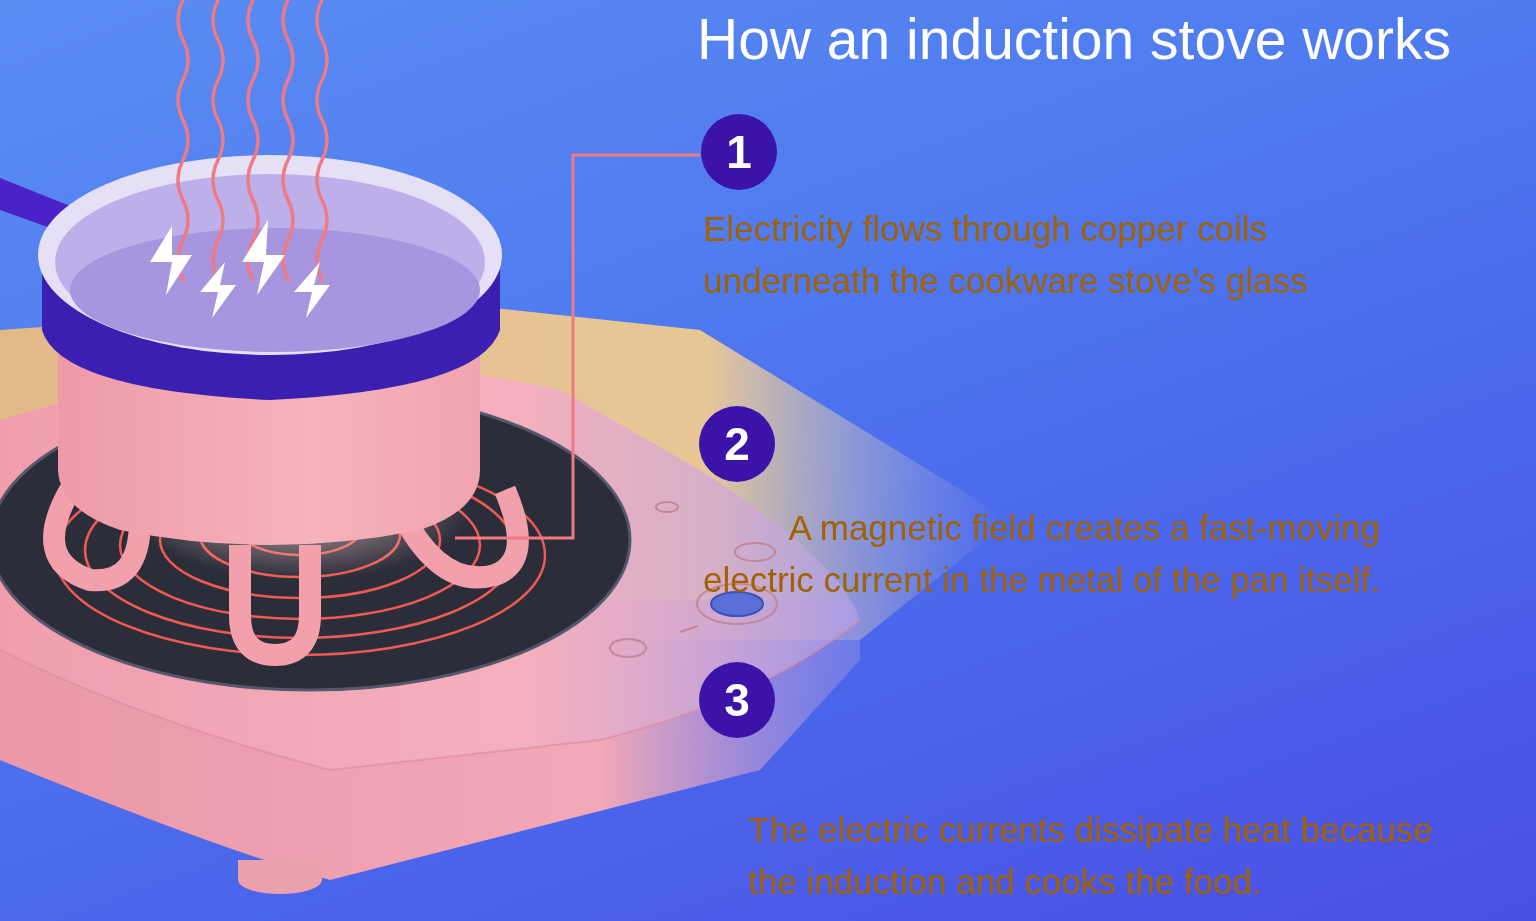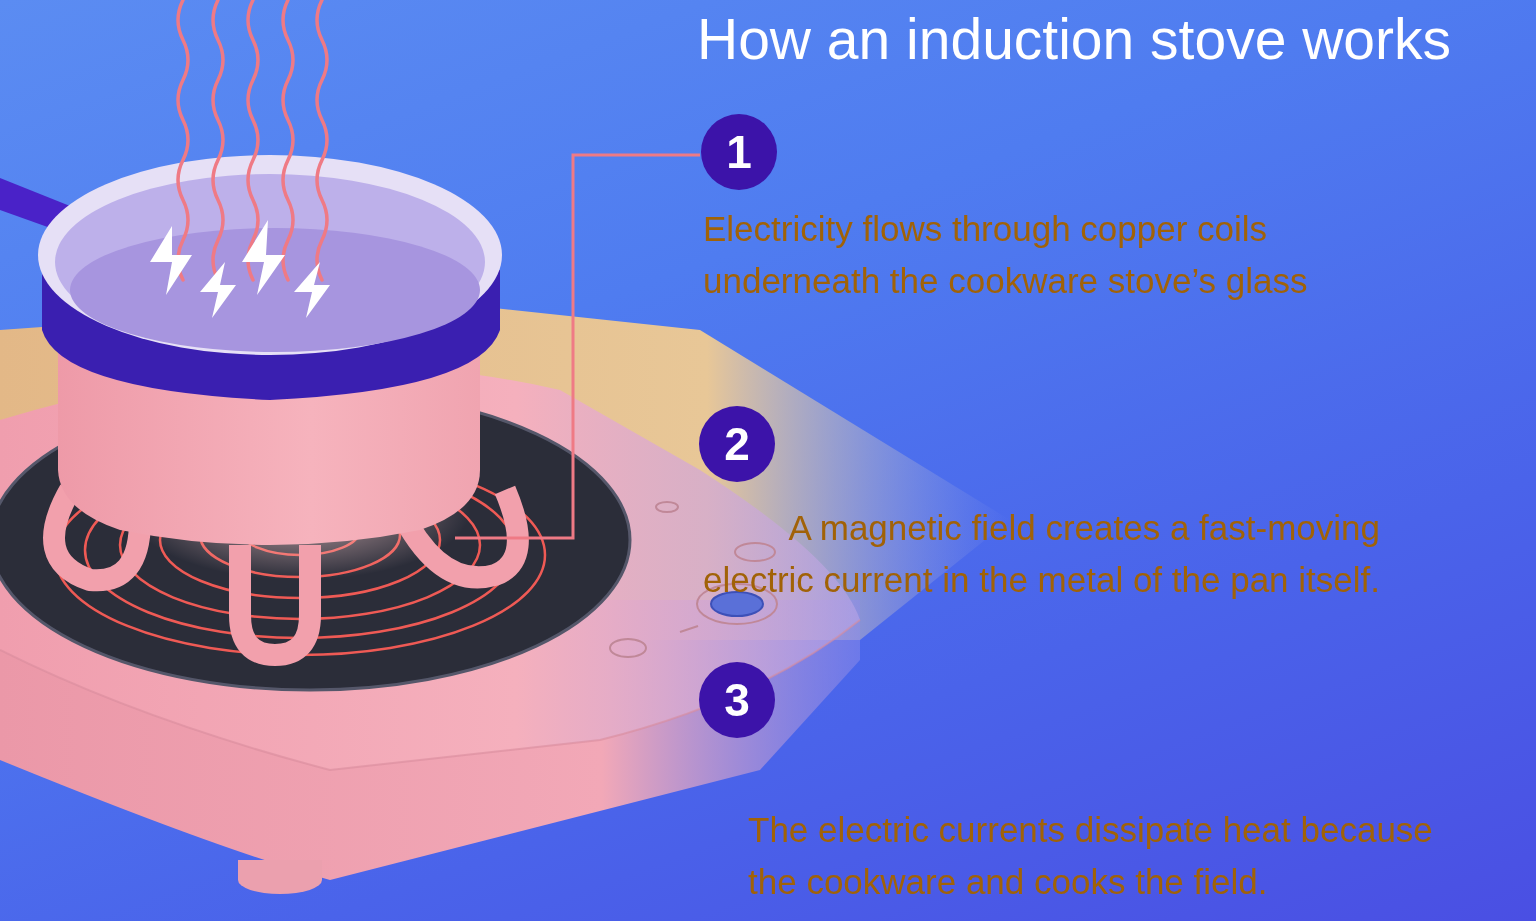--- a/index.html
+++ b/index.html
@@ -125,14 +125,14 @@
 <div class="step-text" style="left:703px;top:502px;text-align:right;">
   <div>A magnetic field creates a fast-moving</div>
   <div>electric current in the metal of the pan itself.</div>
 </div>
 
 <div class="badge" style="left:699px;top:662px;">
     <span>3</span>
   </div>
 <div class="step-text" style="left:703px;top:804px;margin-left:45px;">
   <div>The electric currents dissipate heat because</div>
-  <div>the cookware and cooks the field.</div>
+  <div>the induction and cooks the food.</div>
 </div>
 
 </body></html>

